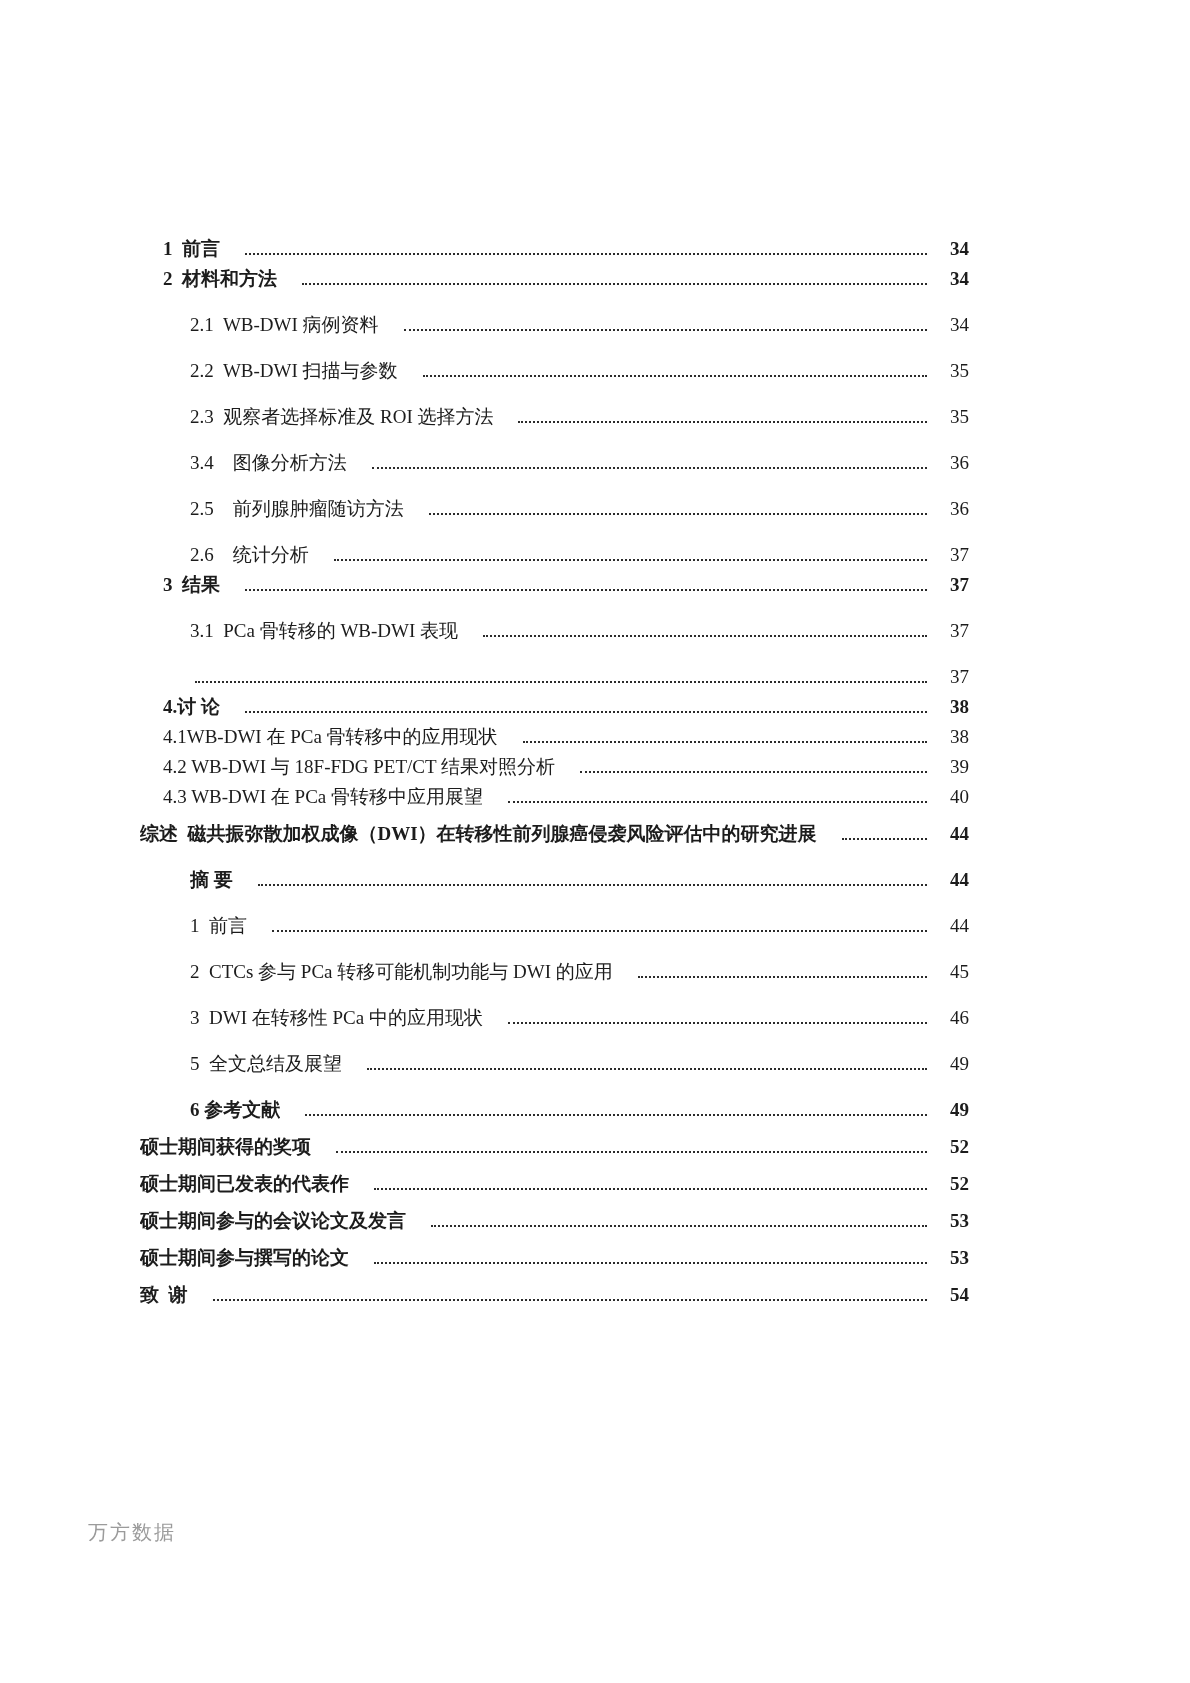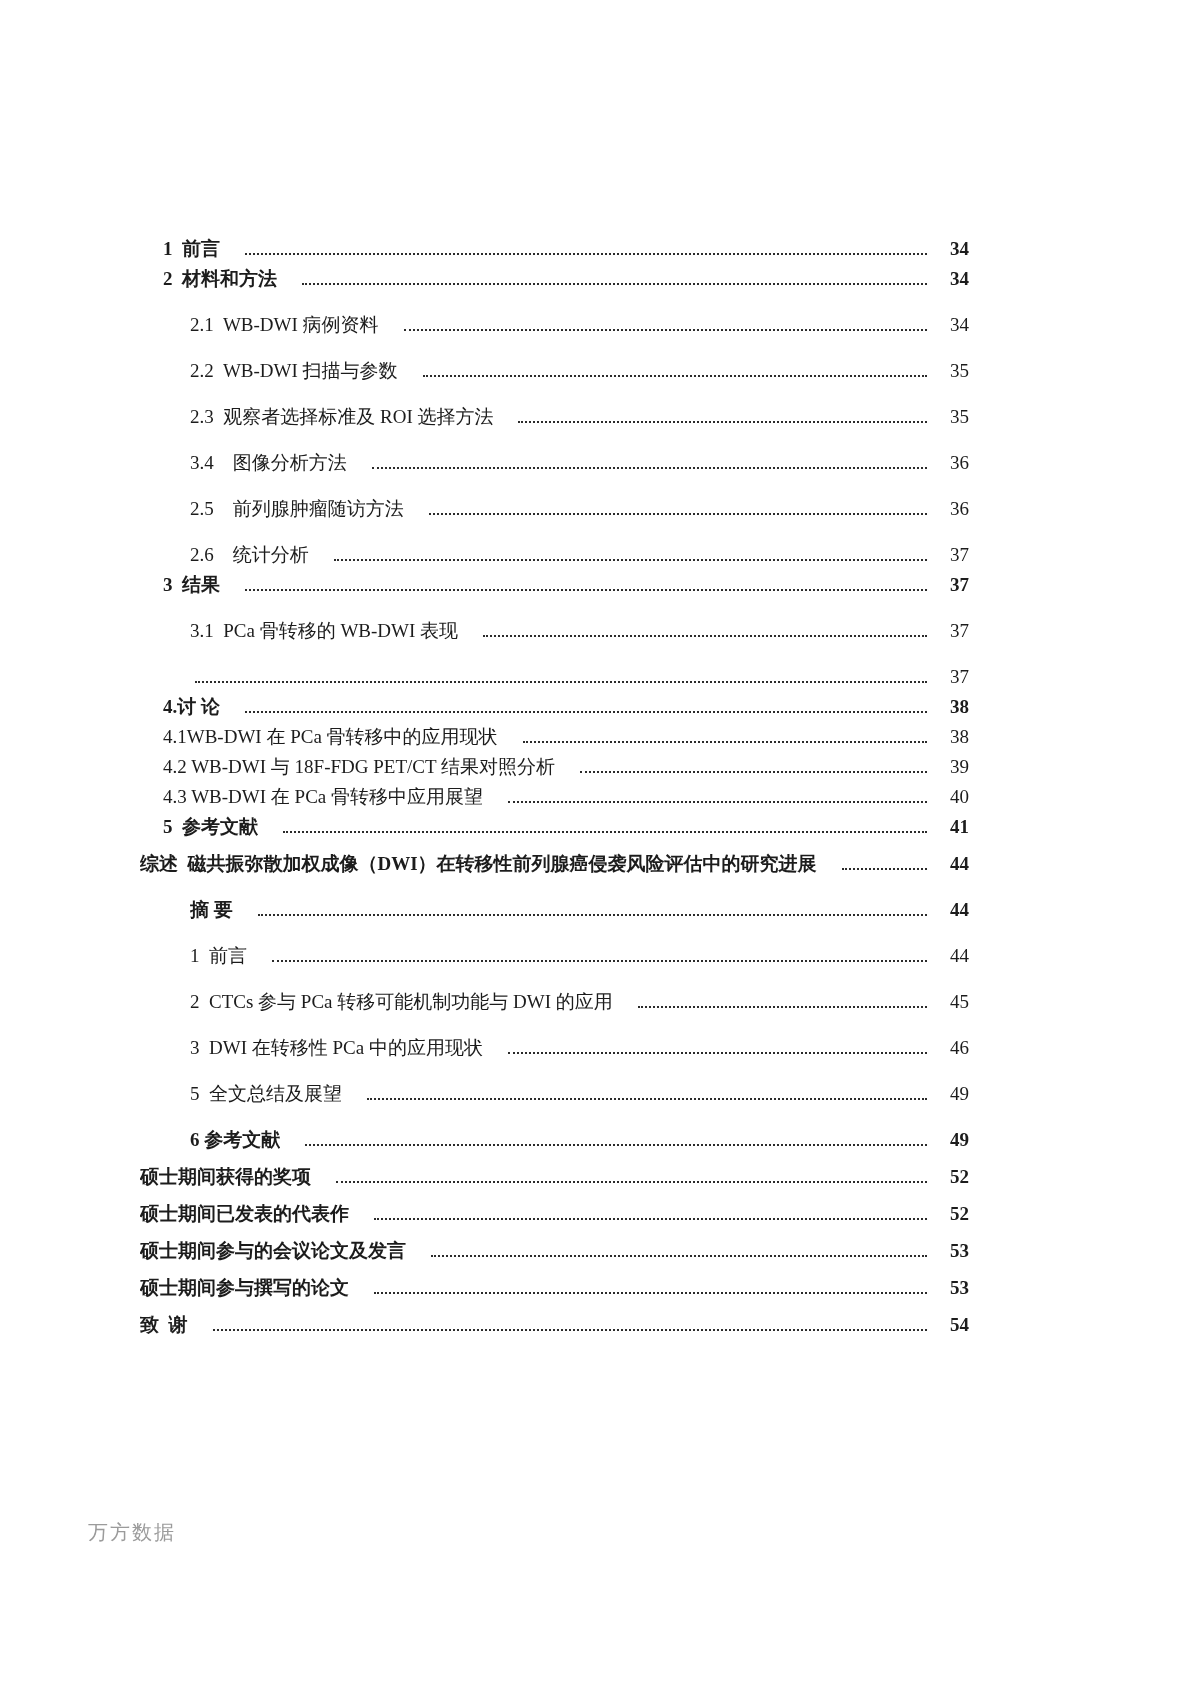--- a/index.html
+++ b/index.html
@@ -137,25 +137,20 @@
       <div class="toc-row indent-1">
         <span class="toc-label">4.2 WB-DWI 与 18F-FDG PET/CT 结果对照分析</span>
         <span class="toc-dots"></span>
         <span class="toc-page">39</span>
       </div>
       <div class="toc-row indent-1">
         <span class="toc-label">4.3 WB-DWI 在 PCa 骨转移中应用展望</span>
         <span class="toc-dots"></span>
         <span class="toc-page">40</span>
       </div>
-      <div class="toc-row indent-1 bold">
-        <span class="toc-label">5  参考文献</span>
-        <span class="toc-dots"></span>
-        <span class="toc-page">41</span>
-      </div>
       <div class="toc-row indent-0 bold gap-top gap-bottom">
         <span class="toc-label">综述  磁共振弥散加权成像（DWI）在转移性前列腺癌侵袭风险评估中的研究进展</span>
         <span class="toc-dots"></span>
         <span class="toc-page">44</span>
       </div>
       <div class="toc-row indent-2 bold">
         <span class="toc-label">摘 要</span>
         <span class="toc-dots"></span>
         <span class="toc-page">44</span>
       </div>

